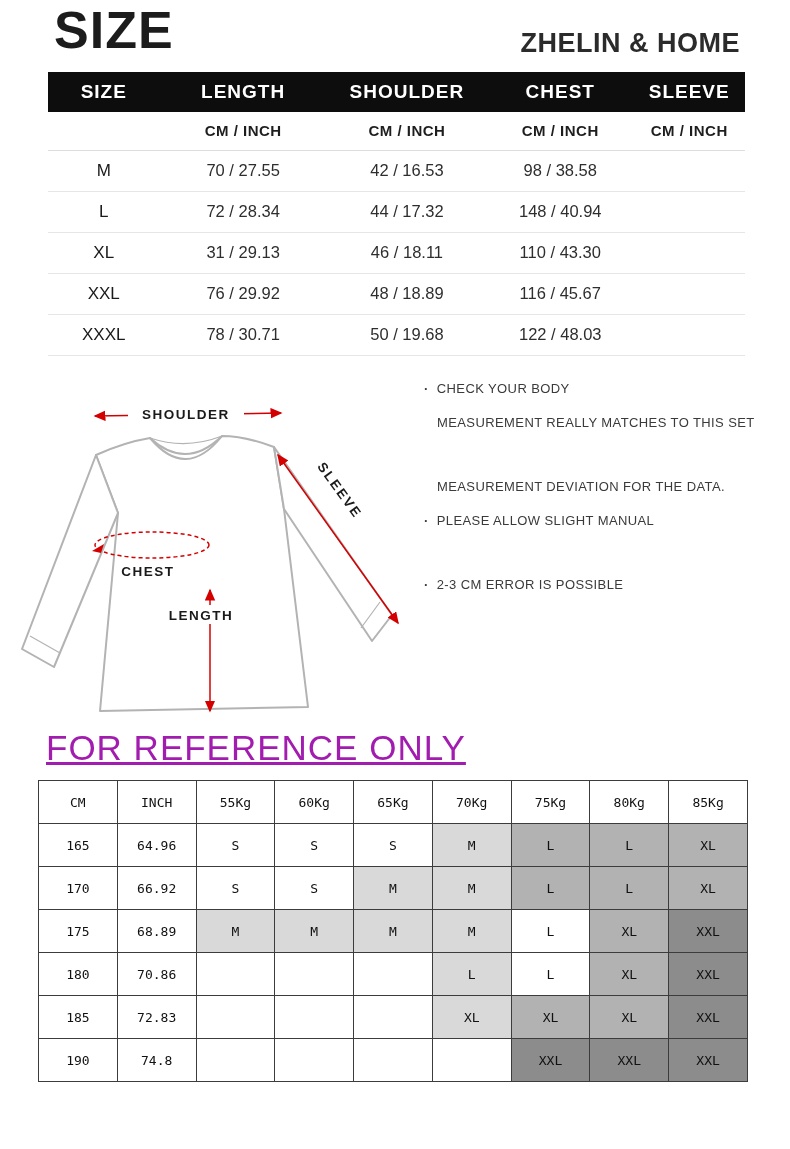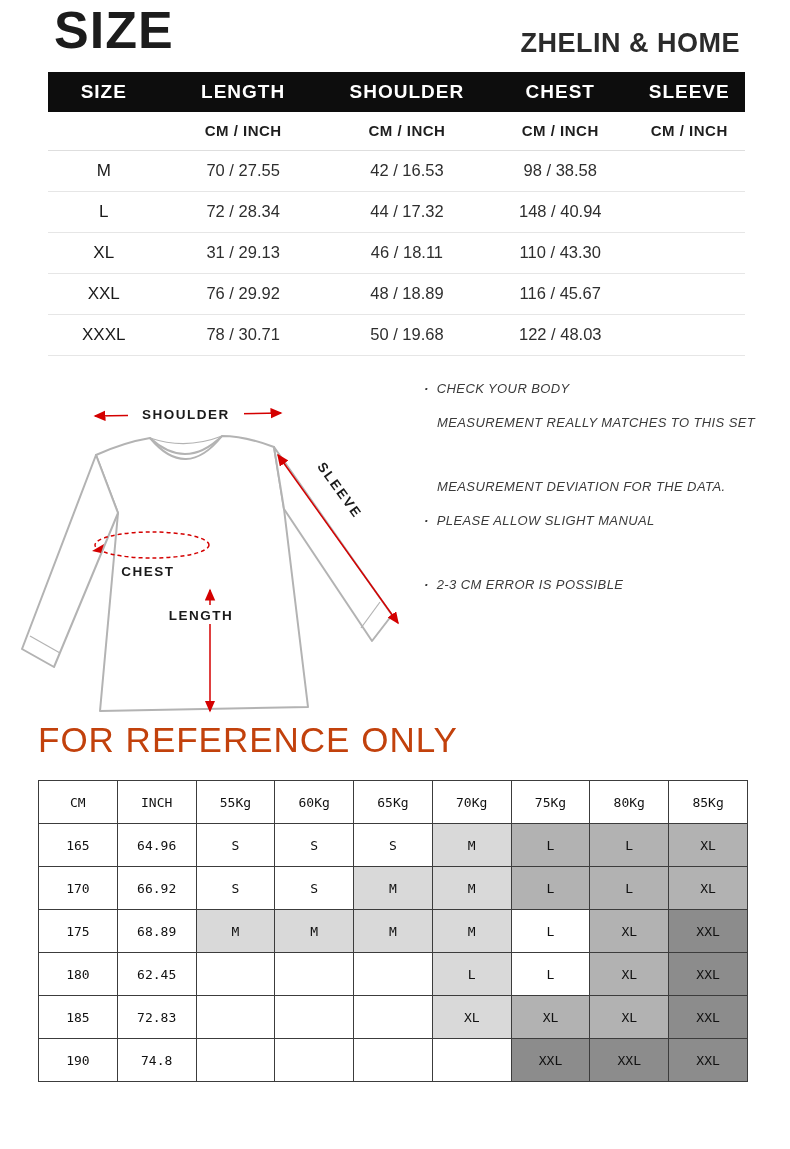--- a/index.html
+++ b/index.html
@@ -48,29 +48,29 @@
 
   
   .diagram-wrap { position: absolute; left: 0px; top: 383px; width: 420px; height: 335px; }
 
   
   .notes { position: absolute; left: 424px; top: 372px; width: 362px; }
   .notes-title {
     font-size: 31px; font-weight: 300; letter-spacing: 3px;
     color: #1f1f1f; margin: 0 0 24px 0;
   }
-  .note-item { margin-bottom: 30px; font-size: 13px; color: #3a3a3a; letter-spacing: 0.4px; font-style: italic; }
+  .note-item { margin-bottom: 30px; font-size: 13px; color: #3a3a3a; letter-spacing: 0.4px; }
   .note-line { line-height: 34px; }
   .note-line .bullet { margin-right: 8px; font-weight: 700; color: #3a3a3a; }
   .note-line.cont { padding-left: 13px; }
 
   
   .ref-title {
-    position: absolute; left: 34px; top: 716px; margin: 4px;
-    font-size: 35px; font-weight: 400; color: #c2410c; letter-spacing: 1px;
+    position: absolute; left: 34px; top: 716px; margin: 12px;
+    font-size: 35px; font-weight: 400; color: #a21caf; letter-spacing: 1px; text-decoration: underline;
   }
   .ref-table {
     position: absolute; left: 38px; top: 780px; width: 710px;
     border-collapse: collapse; table-layout: fixed;
     font-family: "DejaVu Sans Mono", "Liberation Mono", monospace;
     font-size: 13px; color: #111111;
   }
   .ref-table th, .ref-table td {
     border: 1px solid #3c3c3c; height: 43px; text-align: center;
     font-weight: 400; padding: 0;
@@ -247,21 +247,21 @@
           <td style="background: rgb(217, 217, 217);">M</td>
           <td style="background: rgb(217, 217, 217);">M</td>
           <td style="background: rgb(217, 217, 217);">M</td>
           <td style="background: rgb(217, 217, 217);">M</td>
           <td>L</td>
           <td style="background: rgb(178, 178, 178);">XL</td>
           <td style="background: rgb(140, 140, 140);">XXL</td>
         </tr>
         <tr>
           <td>180</td>
-          <td>62.45</td>
+          <td>70.86</td>
           <td></td>
           <td></td>
           <td></td>
           <td style="background: rgb(217, 217, 217);">L</td>
           <td>L</td>
           <td style="background: rgb(178, 178, 178);">XL</td>
           <td style="background: rgb(140, 140, 140);">XXL</td>
         </tr>
         <tr>
           <td>185</td>

